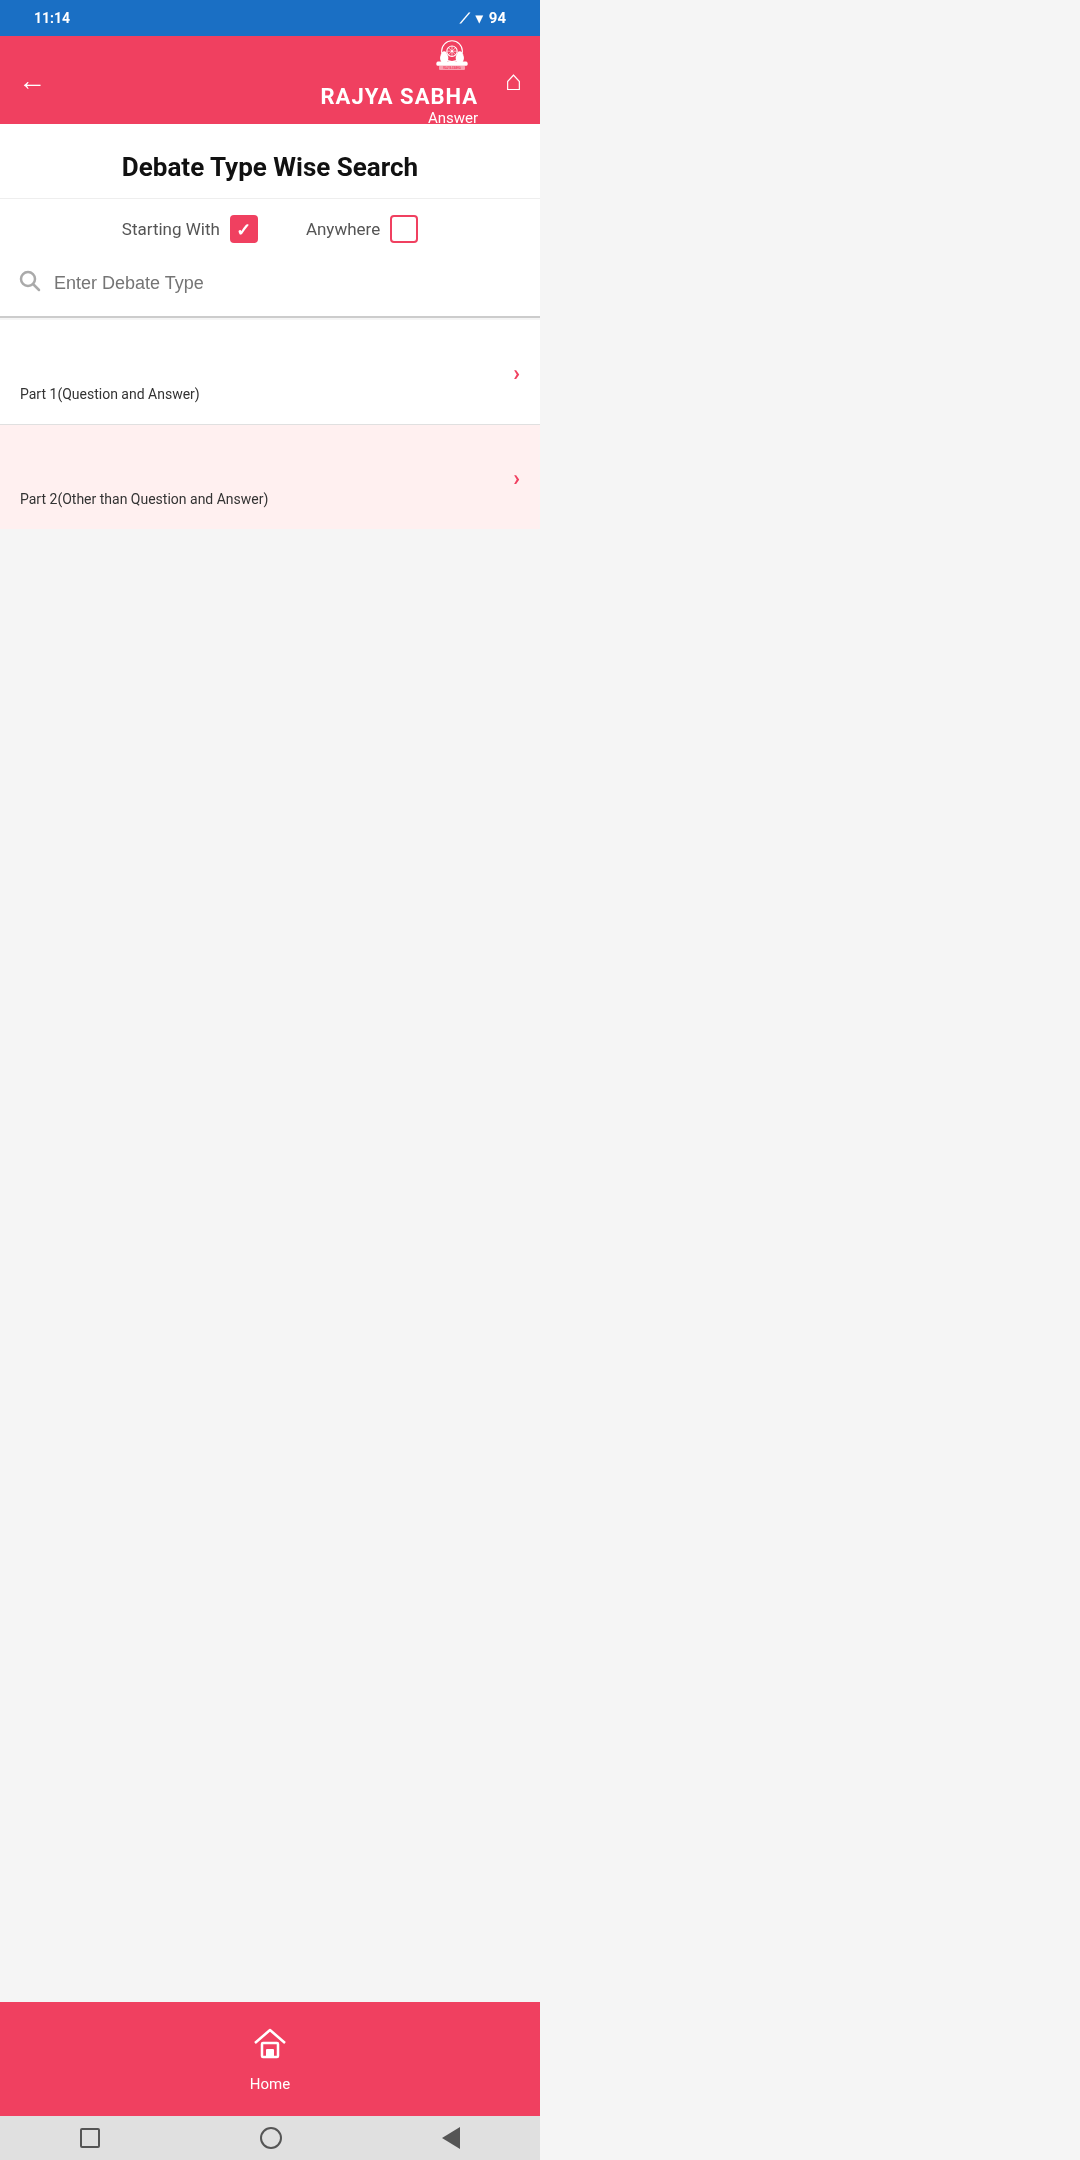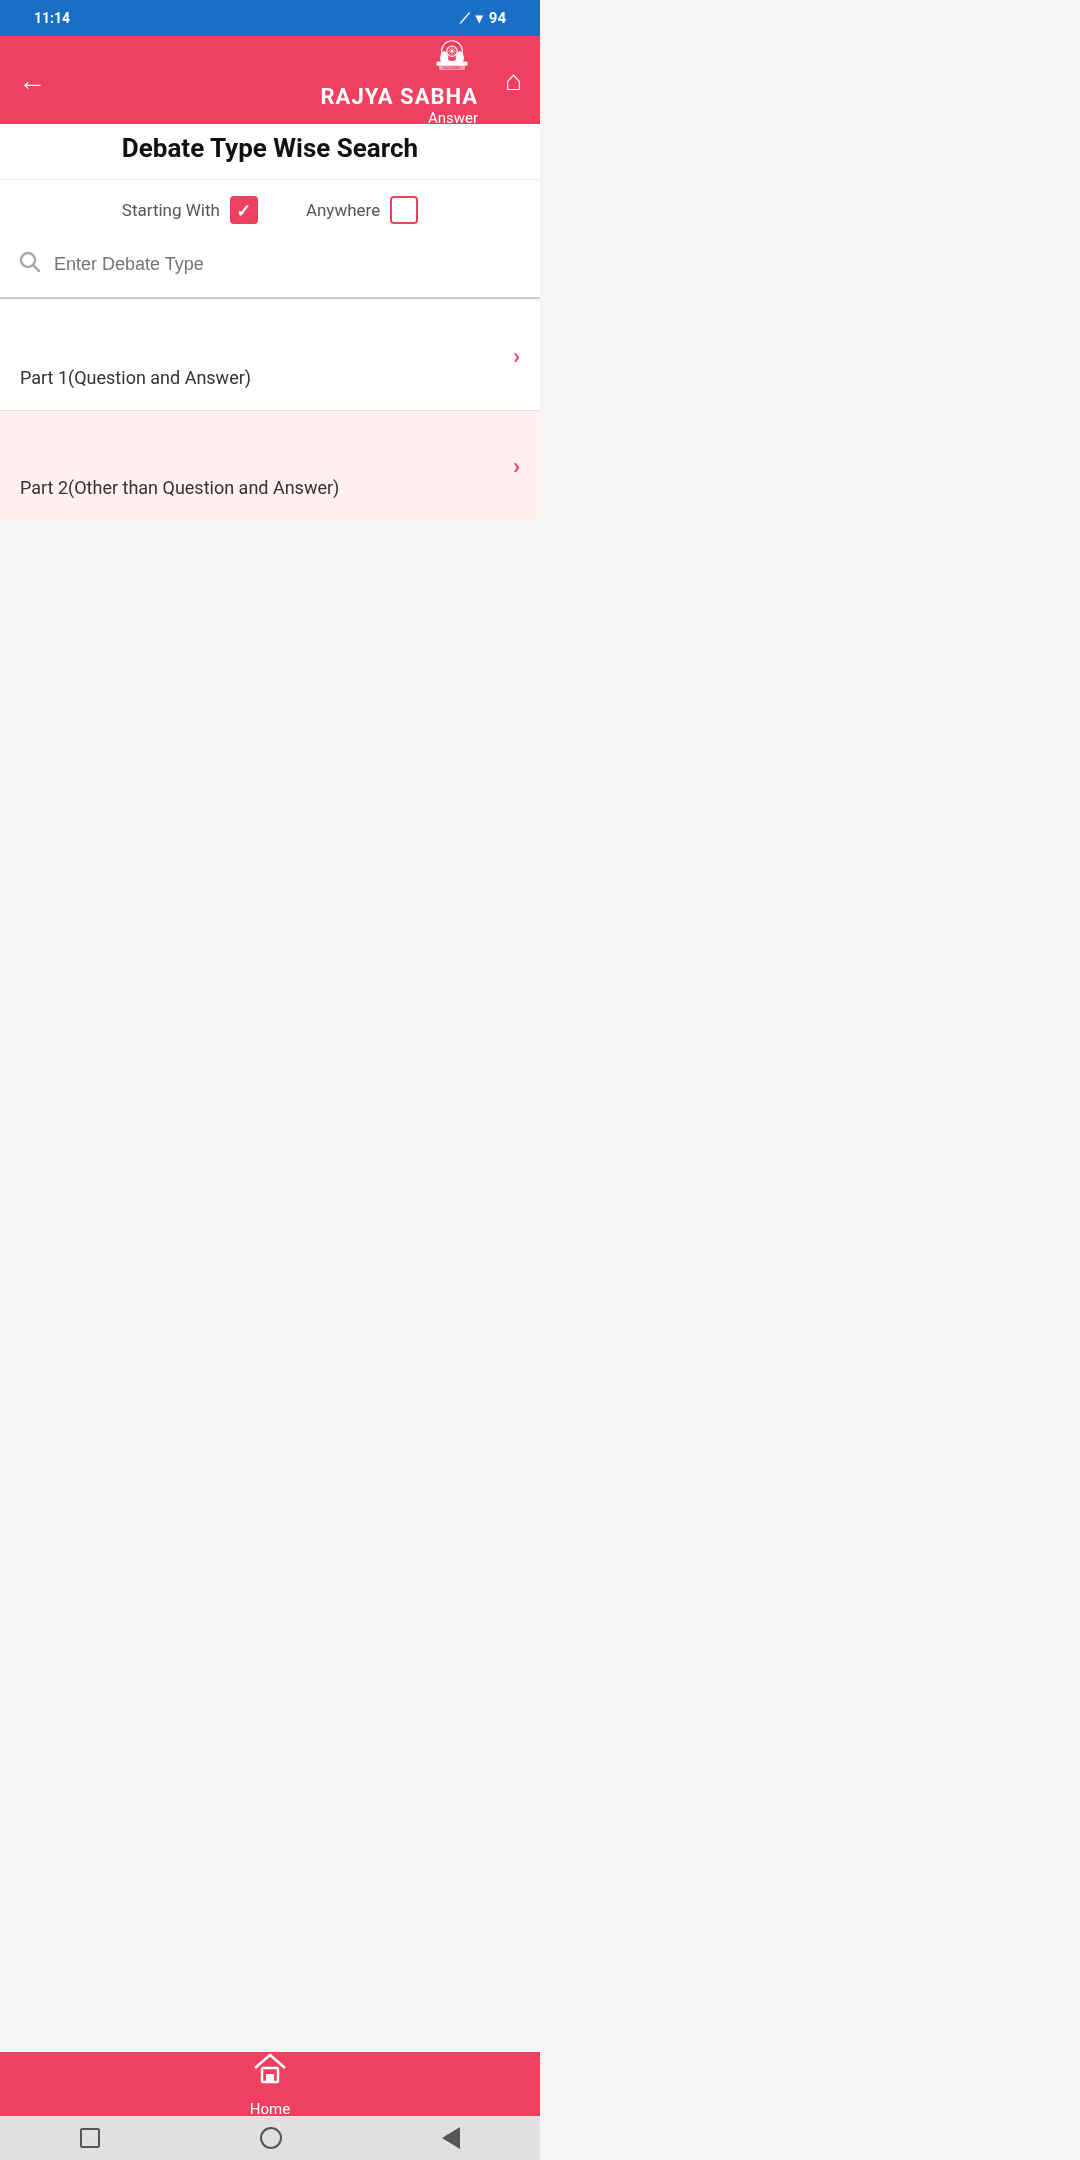--- a/index.html
+++ b/index.html
@@ -72,21 +72,21 @@
       font-size: 28px;
       cursor: pointer;
       width: 44px;
       text-align: right;
     }
 
     
     .page-title {
       background: white;
       text-align: center;
-      padding: 9px 18px 16px;
+      padding: 28px 18px 16px;
       font-size: 26px;
       font-weight: bold;
       color: #111;
       border-bottom: 1px solid #eee;
     }
 
     
     .search-options {
       background: white;
       display: flex;
@@ -163,21 +163,21 @@
       border-bottom: 1px solid #e0e0e0;
       cursor: pointer;
     }
     .list-item:last-child {
       border-bottom: none;
     }
     .list-item.highlighted {
       background: #fff0f0;
     }
     .list-item-text {
-      font-size: 18px;
+      font-size: 14px;
       color: #333;
       margin-top: 44px;
     }
     .list-item-arrow {
       color: #f04060;
       font-size: 22px;
       font-weight: bold;
     }
 
     
@@ -186,21 +186,21 @@
       background: #f5f5f5;
       min-height: 480px;
     }
 
     
     .bottom-nav {
       background: #f04060;
       display: flex;
       align-items: center;
       justify-content: space-around;
-      height: 64px;
+      height: 114px;
       position: fixed;
       bottom: 44px;
       width: 540px;
     }
     .nav-item {
       display: flex;
       flex-direction: column;
       align-items: center;
       gap: 4px;
       color: white;

